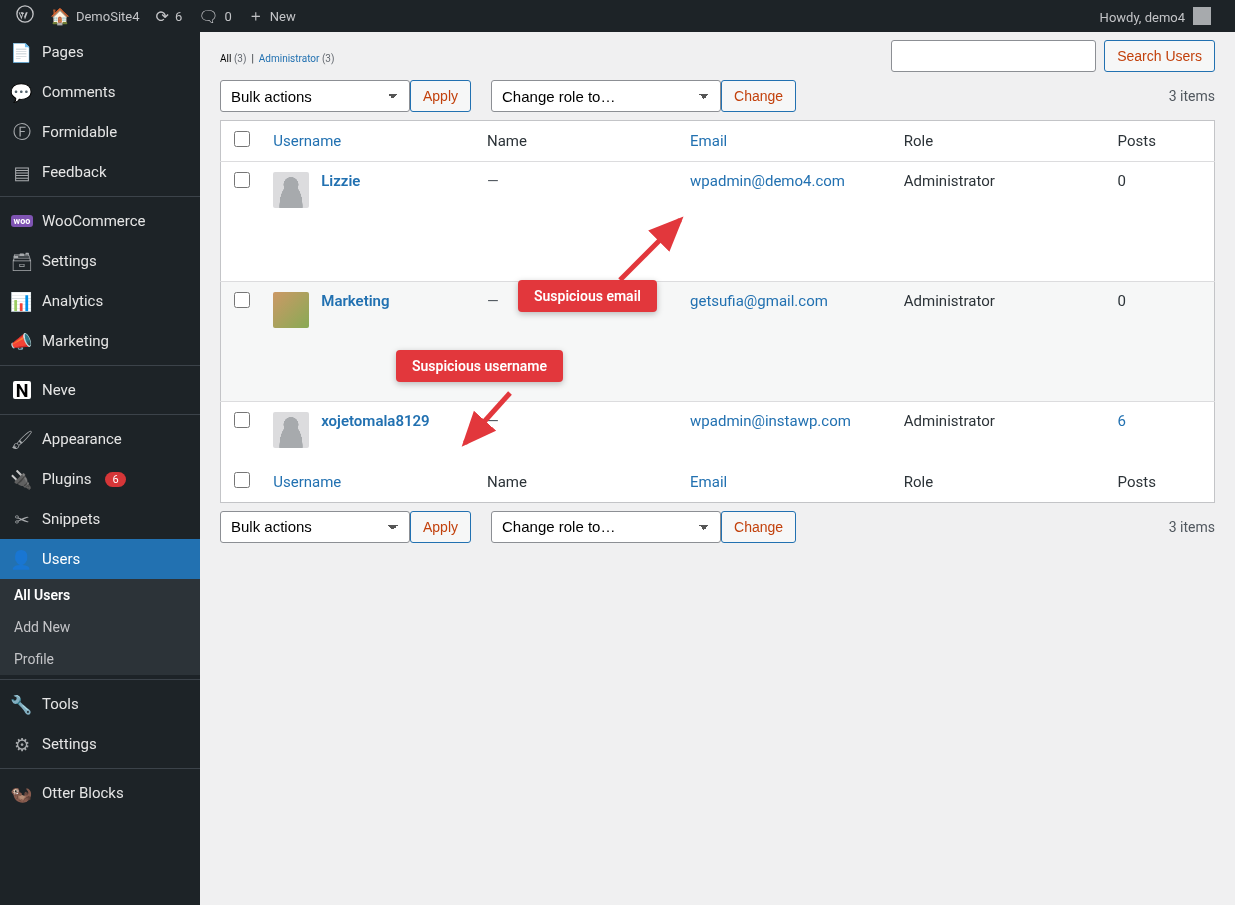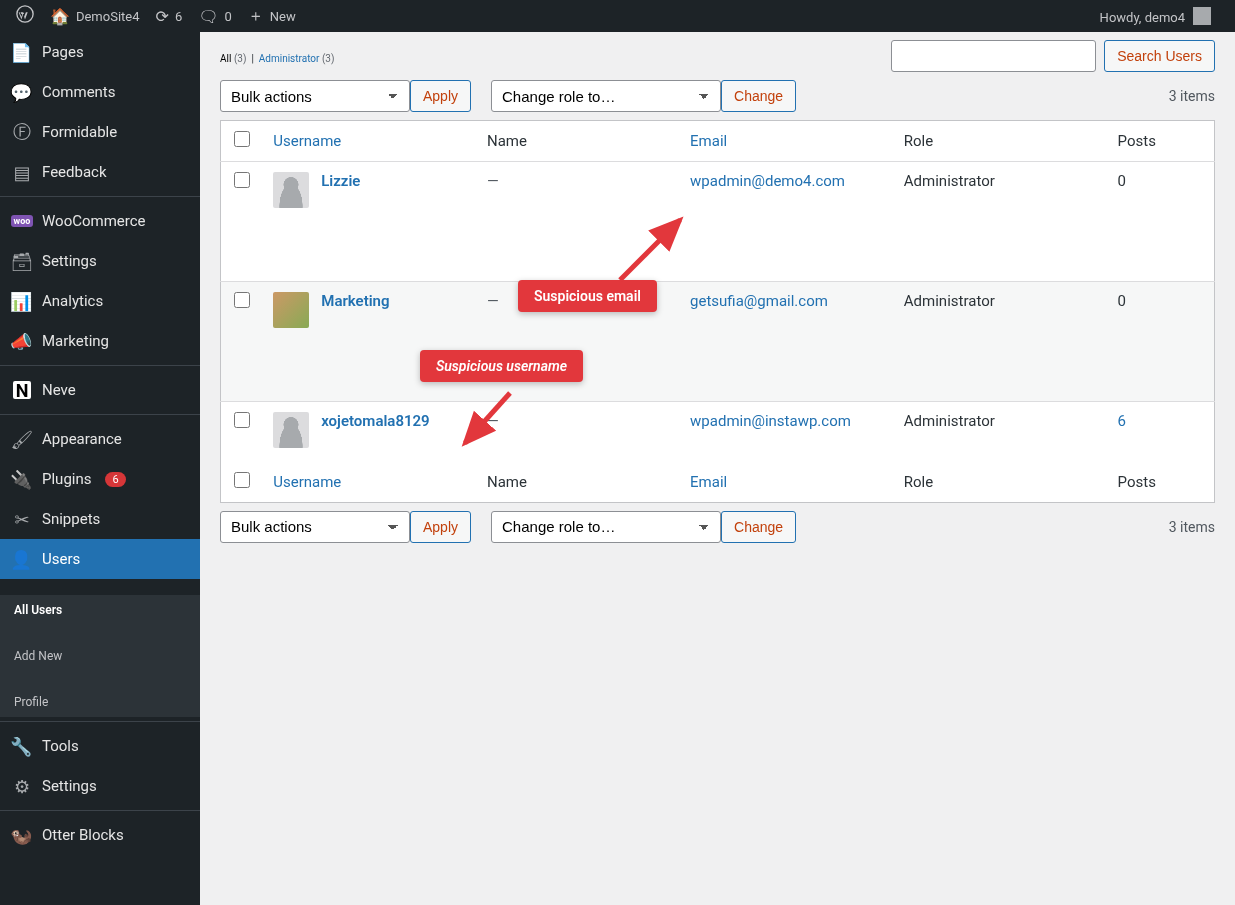--- a/index.html
+++ b/index.html
@@ -15,21 +15,21 @@
 
 .sidebar { position: absolute; top: 32px; left: 0; width: 200px; height: calc(905px - 32px); background: #1d2327; color: #c3c4c7; overflow-y: auto; }
 .menu-item { display: flex; align-items: center; padding: 10px 12px; cursor: pointer; color: #e5e5e5; font-size: 15px; gap: 10px; position: relative; }
 .menu-item.current { background: #2271b1; color: #fff; }
 .menu-item.current::after { content: ""; position: absolute; right: -8px; top: 50%; margin-top: -8px; border: 8px solid transparent; border-right-color: #f0f0f1; }
 .menu-item .micon { width: 20px; height: 20px; display: inline-flex; align-items: center; justify-content: center; font-size: 18px; color: #a7aaad; }
 .menu-item.current .micon { color: #fff; }
 .menu-item .badge { background: #d63638; color: #fff; border-radius: 10px; padding: 1px 7px; font-size: 11px; margin-left: 4px; }
 .menu-sep { height: 1px; background: #3c434a; margin: 4px 0; }
 .submenu { background: #2c3338; }
-.submenu .sub-item { padding: 8px 0 8px 14px; color: #c3c4c7; font-size: 12px; cursor: pointer; margin-top: 16px; }
+.submenu .sub-item { padding: 8px 0 8px 14px; color: #c3c4c7; font-size: 14px; cursor: pointer; }
 .submenu .sub-item.current { color: #fff; font-weight: 600; }
 
 
 .main { position: absolute; top: 32px; left: 200px; right: 0; bottom: 0; padding: 0 20px 20px; overflow: auto; }
 .filter-row { display: flex; align-items: center; justify-content: space-between; margin: 8px 0; }
 .subsubsub { font-size: 10px; margin: 12px 0 8px; }
 .subsubsub .count { color: #646970; }
 .subsubsub a { color: #2271b1; text-decoration: none; }
 .subsubsub .current a { color: #000; font-weight: 400; }
 .tablenav { display: flex; align-items: center; margin: 8px 0; }
@@ -279,21 +279,21 @@
 <div class="callout" style="left:518px; top:280px;">Suspicious email</div>
 <svg class="arrow" style="left:610px; top:210px;" width="90" height="75">
   <defs>
       <marker id="ah1" markerWidth="8" markerHeight="8" refX="6" refY="3" orient="auto">
         <path d="M0,0 L7,3 L0,6 Z" fill="#e2373c"></path>
       </marker>
     </defs>
   <line x1="10" y1="70" x2="70" y2="10" stroke="#e2373c" stroke-width="5" marker-end="url(#ah1)"></line>
 </svg>
 
-<div class="callout" style="left:420px; top:350px;font-style:italic;">Suspicious username</div>
+<div class="callout" style="left:396px; top:350px;">Suspicious username</div>
 <svg class="arrow" style="left:455px; top:388px;" width="70" height="65">
   <defs>
       <marker id="ah2" markerWidth="8" markerHeight="8" refX="6" refY="3" orient="auto">
         <path d="M0,0 L7,3 L0,6 Z" fill="#e2373c"></path>
       </marker>
     </defs>
   <line x1="55" y1="5" x2="10" y2="55" stroke="#e2373c" stroke-width="5" marker-end="url(#ah2)"></line>
 </svg>
 
 </body></html>

